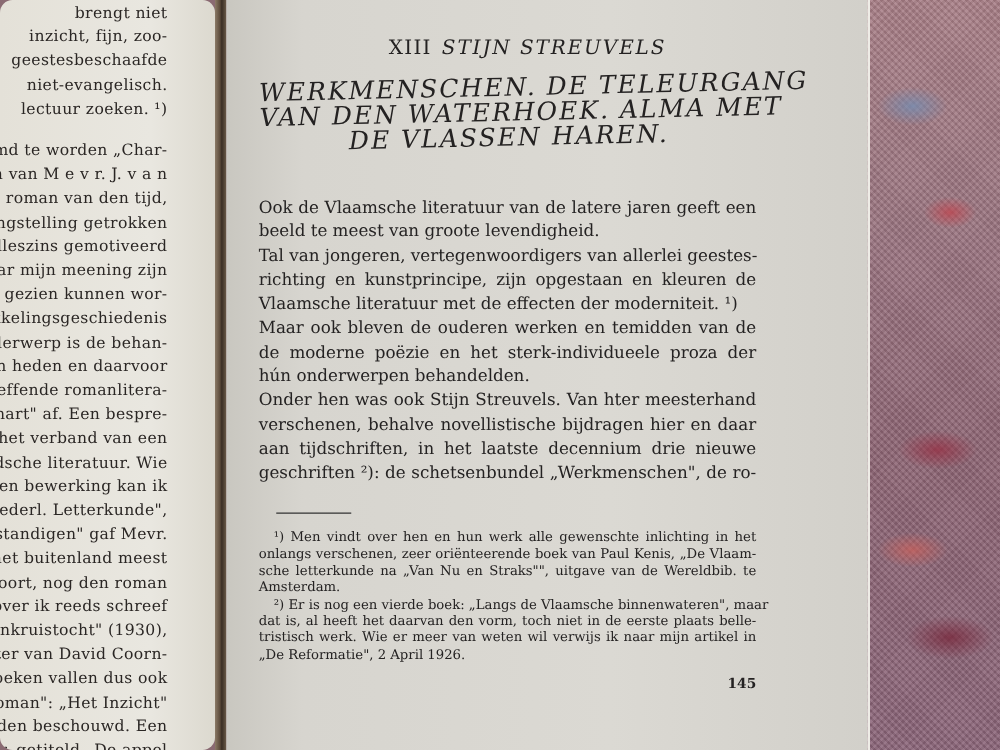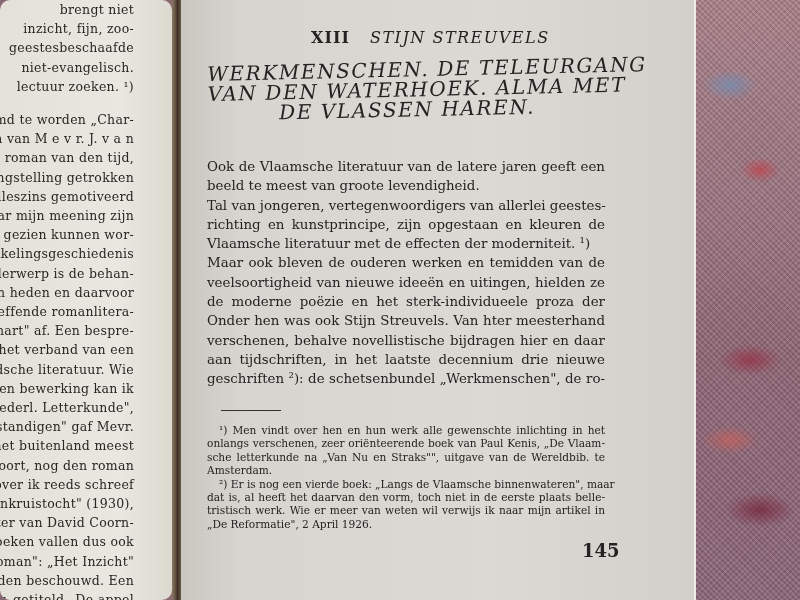--- a/index.html
+++ b/index.html
@@ -45,21 +45,21 @@
     background: linear-gradient(90deg, #c9c7c0 0%, #d7d5cf 12%, #dbd9d3 60%, #d2d0ca 100%);
   }
   .right-edge {
     position: absolute; left: 694px; top: 0; width: 2px; height: 600px; background: #eeece6;
   }
   .content { position: absolute; left: 26px; top: 0; width: 398px; color: #242222; }
   .running-head {
     position: absolute; left: 104px; top: 28px; font-size: 16px; letter-spacing: 1px;
     white-space: nowrap;
   }
-  .running-head .num { margin-right: 14px; font-weight: bold; }
+  .running-head .num { margin-right: 2px; }
   .running-head .name { font-style: italic; letter-spacing: 1.5px; }
   .chapter-title {
     position: absolute; left: 0px; top: 64px; width: 398px;
     font-style: italic; font-size: 20px; line-height: 20px; letter-spacing: 1.6px;
     transform: rotate(-1.3deg); transform-origin: left top;
   }
   .chapter-title .tl { display: block; white-space: nowrap; }
   .chapter-title .t1 { text-align: justify; text-align-last: justify; }
   .chapter-title .t2 { text-align: justify; text-align-last: justify; }
   .chapter-title .t3 { text-align: center; }
@@ -73,21 +73,21 @@
     position: absolute; left: 14px; top: 410px; width: 60px; height: 1px; background: #333;
   }
   .footnotes {
     position: absolute; left: 0; top: 424px; width: 398px;
     font-size: 10.6px; line-height: 13.4px;
   }
   .footnotes .ln { display: block; white-space: nowrap; text-align: justify; text-align-last: justify; }
   .footnotes .ln.short { text-align-last: left; }
   .footnotes .ind { padding-left: 12px; }
   .page-number {
-    position: absolute; left: 375px; top: 540px; font-size: 18px; font-weight: bold;
+    position: absolute; left: 375px; top: 540px; font-size: 11px; font-weight: bold;
   }
 </style>
 </head>
 <body>
 
 <div class="fabric"></div>
 
 <div class="left-page">
   <div class="lines">
     <span class="ln">brengt niet</span>
@@ -141,22 +141,22 @@
       <span class="tl t3">DE VLASSEN HAREN.</span>
     </div>
 
     <div class="body-text">
       <span class="ln">Ook de Vlaamsche literatuur van de latere jaren geeft een</span>
       <span class="ln short">beeld te meest van groote levendigheid.</span>
       <span class="ln">Tal van jongeren, vertegenwoordigers van allerlei geestes-</span>
       <span class="ln">richting en kunstprincipe, zijn opgestaan en kleuren de</span>
       <span class="ln short">Vlaamsche literatuur met de effecten der moderniteit. ¹)</span>
       <span class="ln">Maar ook bleven de ouderen werken en temidden van de</span>
-      <span class="ln">veelsoortigheid van nieuwe ideeën en uitingen, hielden ze</span>
       <span class="ln">de moderne poëzie en het sterk-individueele proza der</span>
+      <span class="ln short">hún onderwerpen behandelden.</span>
       <span class="ln">Onder hen was ook Stijn Streuvels. Van hter meesterhand</span>
       <span class="ln">verschenen, behalve novellistische bijdragen hier en daar</span>
       <span class="ln">aan tijdschriften, in het laatste decennium drie nieuwe</span>
       <span class="ln">geschriften ²): de schetsenbundel „Werkmenschen", de ro-</span>
     </div>
 
     <div class="fn-rule"></div>
 
     <div class="footnotes">
       <div>

